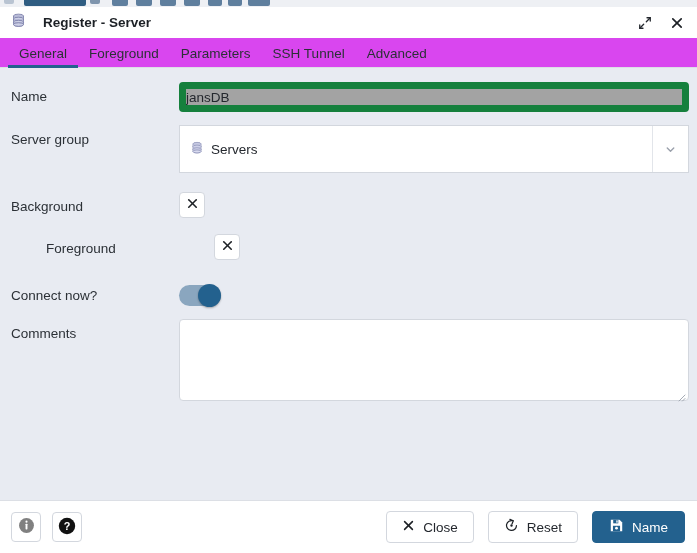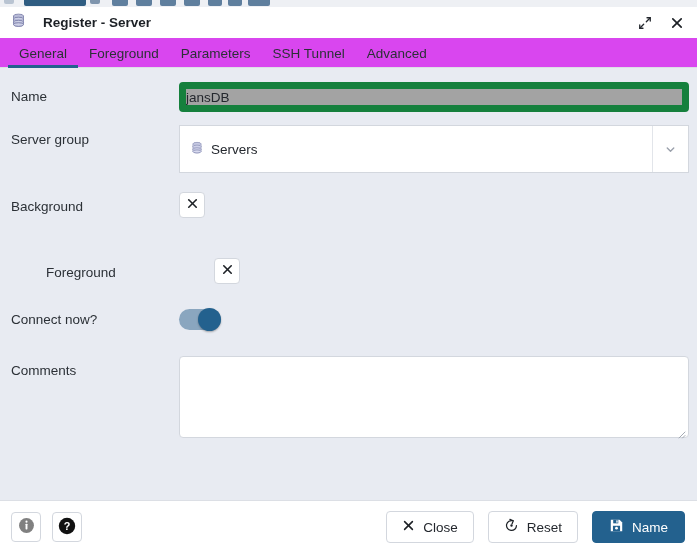--- a/index.html
+++ b/index.html
@@ -136,38 +136,38 @@
     background: #e8ebf2;
     padding: 14px 0 0 0;
     overflow: hidden;
     position: relative;
   }
 
   .row {
     display: flex;
     align-items: flex-start;
     padding: 0 8px 0 11px;
-    margin-bottom: 21px;
+    margin-bottom: 8px;
   }
   .row .lbl {
     width: 168px;
     flex: 0 0 168px;
     font-size: 13.5px;
     color: #2b3036;
     line-height: 30px;
     padding-top: 0;
   }
   .row .ctl {
     flex: 1 1 auto;
     min-width: 0;
   }
 
   .row-name   { margin-bottom: 13px; }
   .row-group  { margin-bottom: 19px; }
-  .row-bg     { margin-bottom: 36px; }
+  .row-bg     { margin-bottom: 12px; }
   .row-fg     { margin-bottom: 17px; padding-left: 46px; }
   .row-conn   { }
 
   
   .text-input {
     width: 100%;
     height: 30px;
     background: #a3a3a3;
     border: 7px solid #15803d;
     border-radius: 4px;

